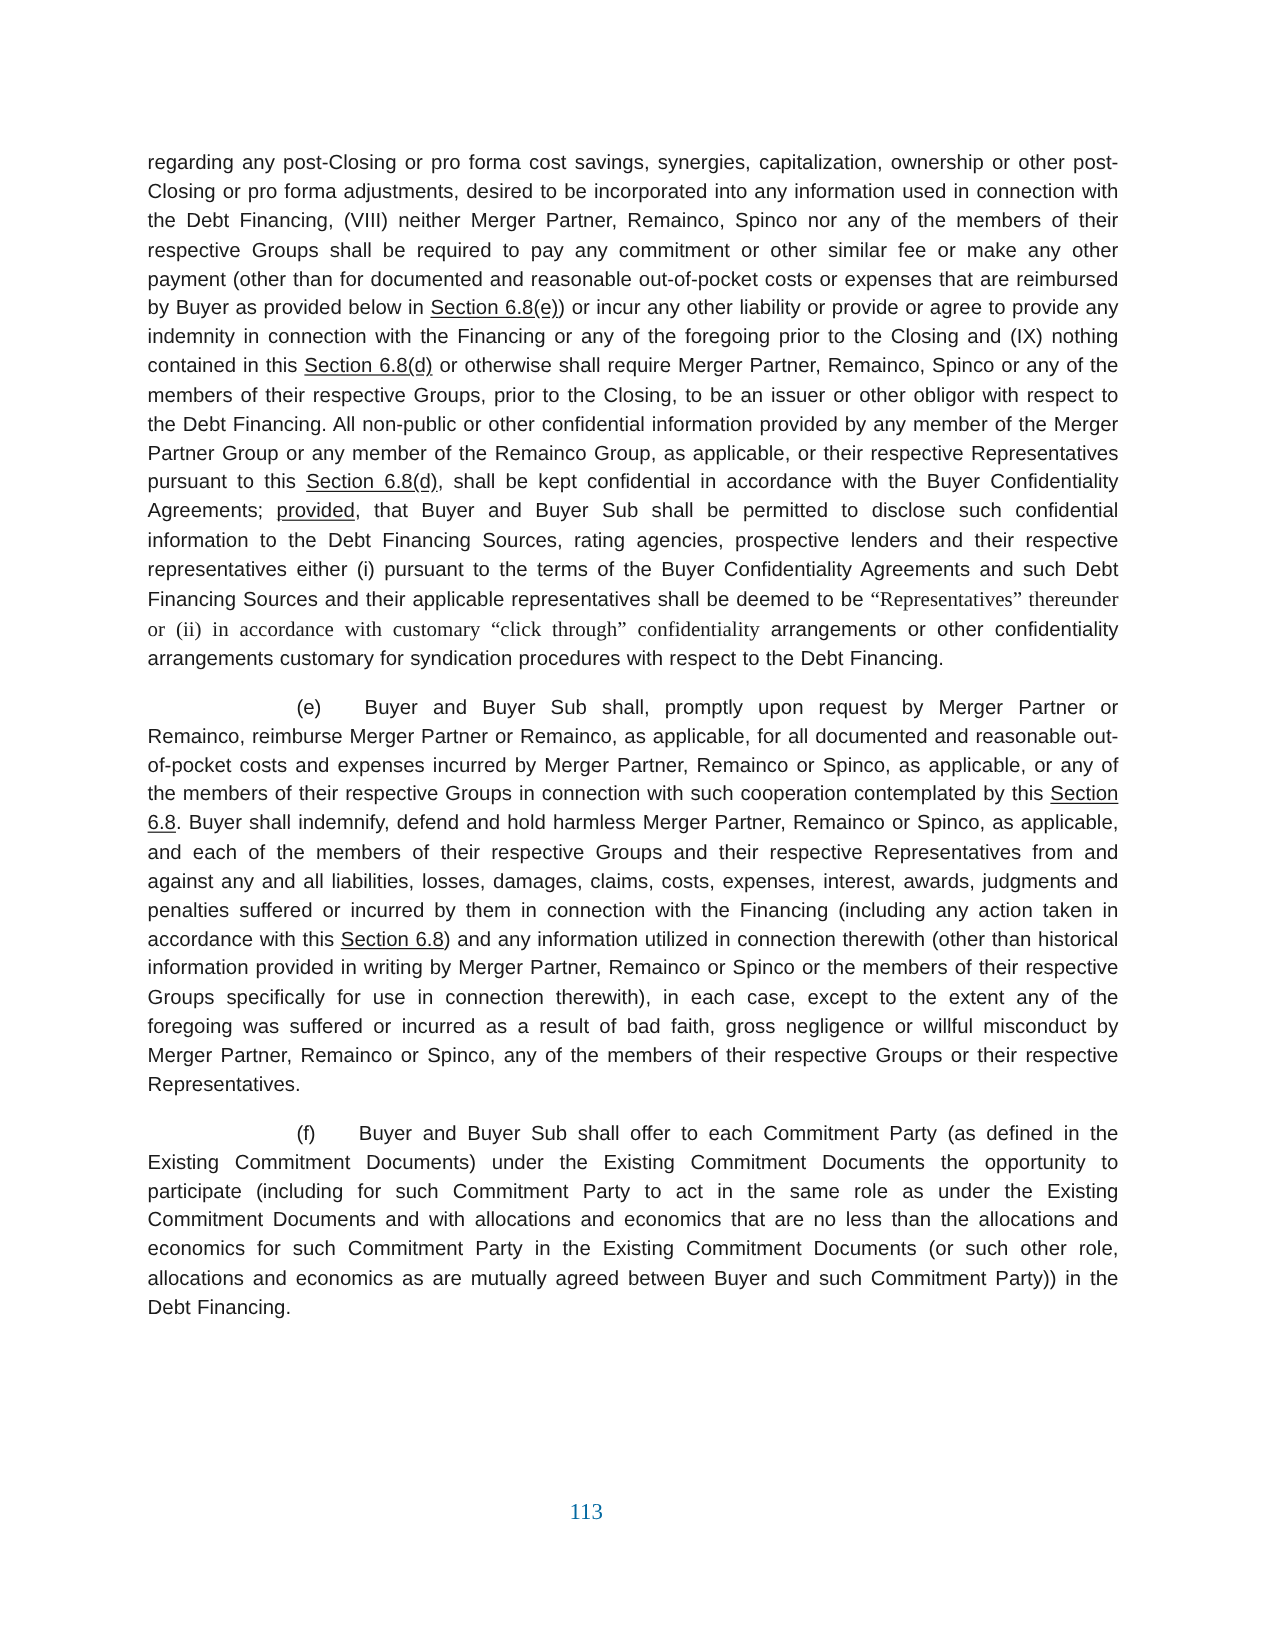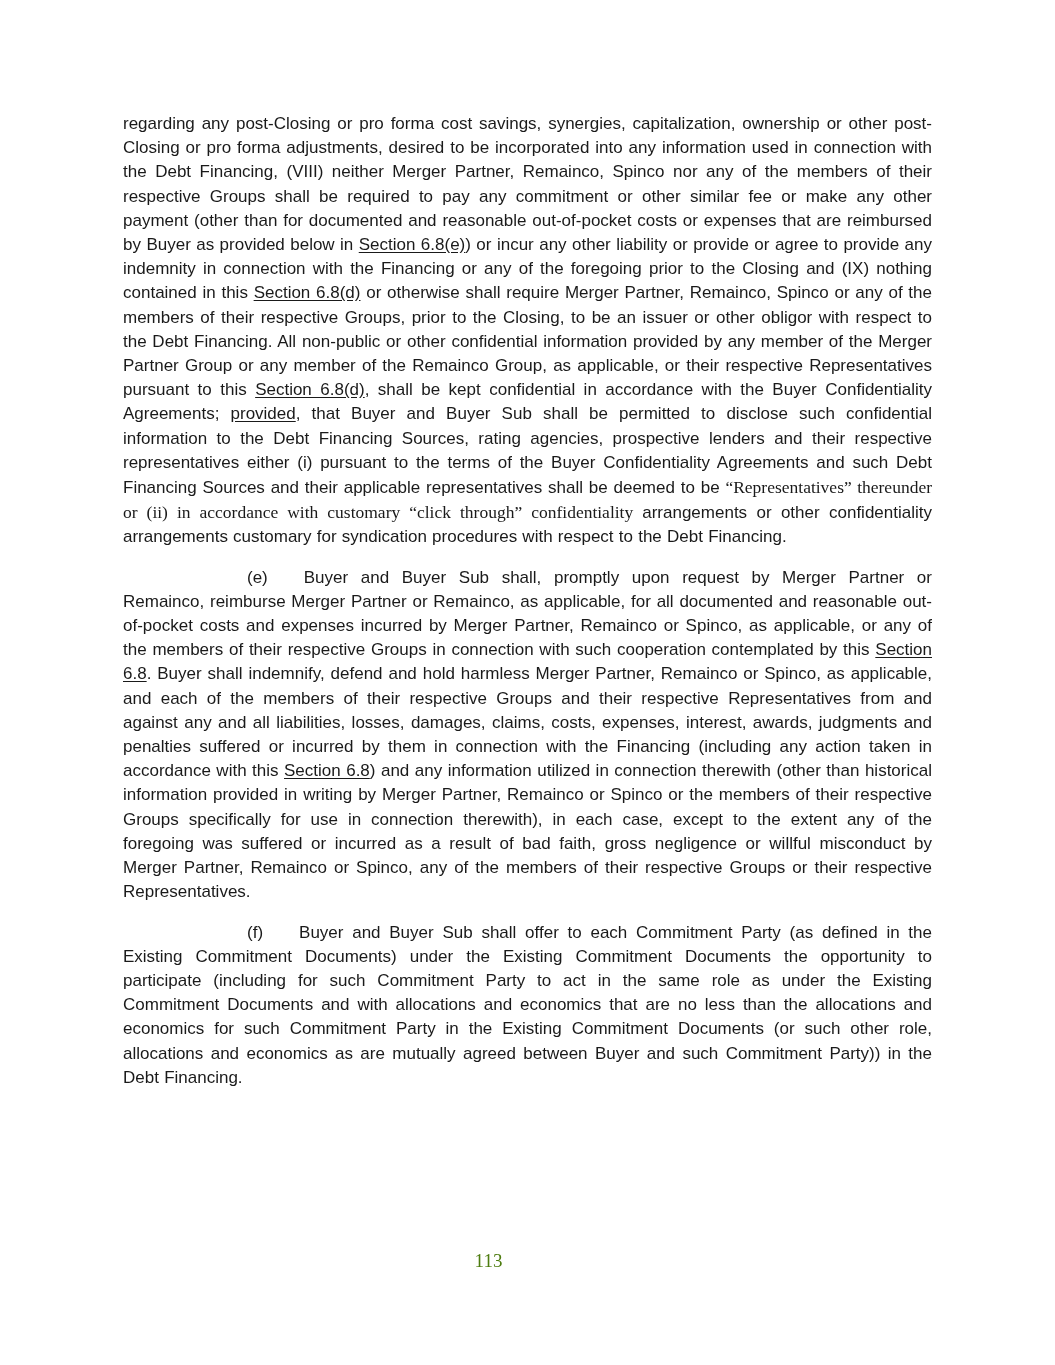--- a/index.html
+++ b/index.html
@@ -12,21 +12,21 @@
     width: 1055px;
     height: 1365px;
     background: #ffffff;
     font-family: "Liberation Sans", sans-serif;
     color: #1a1a1a;
     overflow: hidden;
   }
   .content {
     position: absolute;
     left: 123px;
-    top: 112px;
+    top: 124px;
     width: 809px;
   }
   .para {
     margin: 0 0 16px 0;
     text-align: justify;
     font-size: 17px;
     line-height: 24.2px;
     word-spacing: 0.5px;
   }
   .hanging {
@@ -45,21 +45,21 @@
     font-size: 17.5px;
   }
   .pagenum {
     position: absolute;
     left: 0;
     top: 1250px;
     width: 977px;
     text-align: center;
     font-family: "Liberation Serif", serif;
     font-size: 19px;
-    color: #4d7c0f;
+    color: #0369a1;
   }
 </style>
 </head>
 <body>
 
 <div class="page">
   <div class="content">
 
     <p class="para"><span>regarding any post-Closing or pro forma cost savings, synergies, capitalization, ownership or other post-Closing or pro forma adjustments, desired to be incorporated into any information used in connection with the Debt Financing, (VIII) neither Merger Partner, Remainco, Spinco nor any of the members of their respective Groups shall be required to pay any commitment or other similar fee or make any other payment (other than for documented and reasonable out-of-pocket costs or expenses that are reimbursed by Buyer as provided below in </span><span class="u">Section 6.8(e)</span><span>) or incur any other liability or provide or agree to provide any indemnity in connection with the Financing or any of the foregoing prior to the Closing and (IX) nothing contained in this </span><span class="u">Section 6.8(d)</span><span> or otherwise shall require Merger Partner, Remainco, Spinco or any of the members of their respective Groups, prior to the Closing, to be an issuer or other obligor with respect to the Debt Financing. All non-public or other confidential information provided by any member of the Merger Partner Group or any member of the Remainco Group, as applicable, or their respective Representatives pursuant to this </span><span class="u">Section 6.8(d)</span><span>, shall be kept confidential in accordance with the Buyer Confidentiality Agreements; </span><span class="u">provided</span><span>, that Buyer and Buyer Sub shall be permitted to disclose such confidential information to the Debt Financing Sources, rating agencies, prospective lenders and their respective representatives either (i) pursuant to the terms of the Buyer Confidentiality Agreements and such Debt Financing Sources and their applicable representatives shall be deemed to be </span><span class="serif">“Representatives” thereunder or (ii) in accordance with customary “click through” confidentiality </span><span>arrangements or other confidentiality arrangements customary for syndication procedures with respect to the Debt Financing.</span></p>
 

